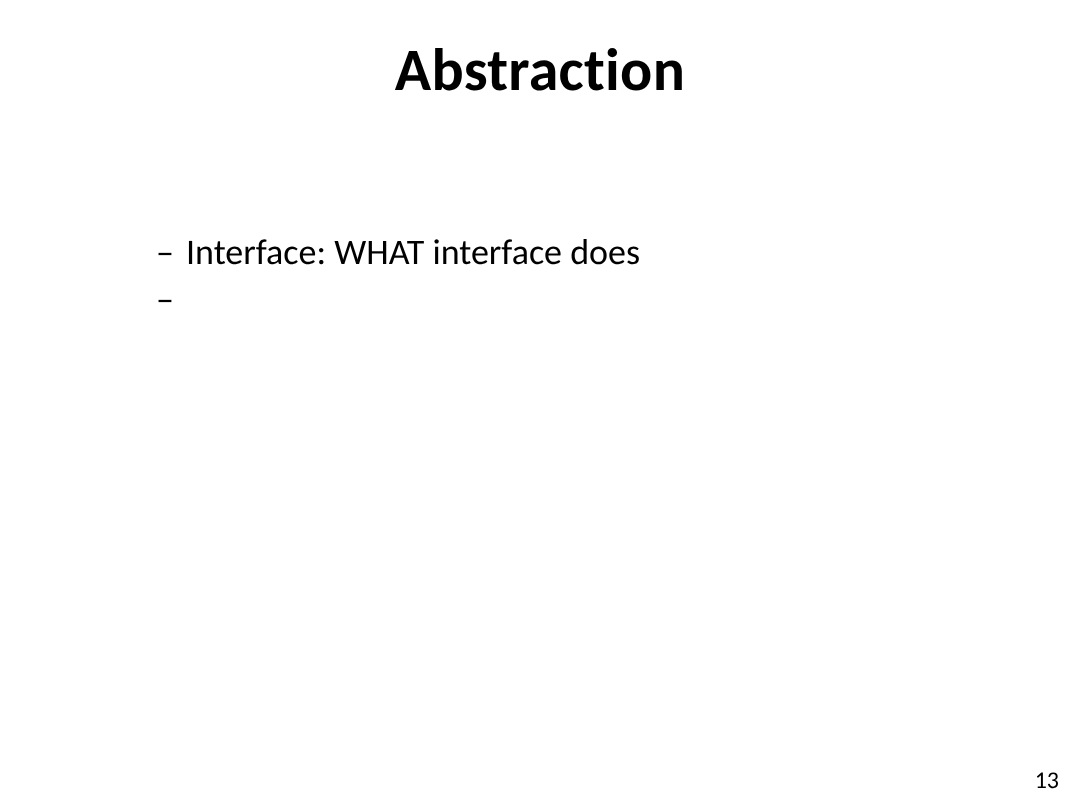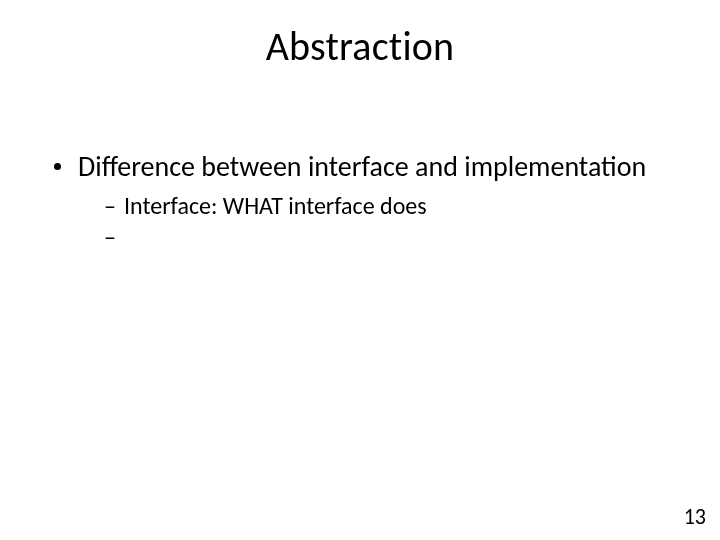--- a/index.html
+++ b/index.html
@@ -19,21 +19,21 @@
     position: relative;
     box-sizing: border-box;
   }
   .title {
     position: absolute;
     top: 22px;
     left: 0;
     width: 100%;
     text-align: center;
     font-size: 40px;
-    font-weight: 400;
+    font-weight: 700;
     letter-spacing: 0.2px;
   }
   .body {
     position: absolute;
     top: 150px;
     left: 50px;
     right: 60px;
     font-size: 28px;
     line-height: 1.18;
   }
@@ -63,35 +63,31 @@
   }
   .lvl2 .dash {
     position: absolute;
     left: 0;
     top: 0;
   }
   .pagenum {
     position: absolute;
     right: 14px;
     bottom: 10px;
-    font-size: 22px;
+    font-size: 16px;
   }
 </style>
 </head>
 <body>
 
 <div class="slide">
 
   <div class="title">Abstraction</div>
 
   <div class="body">
-    <div class="lvl1">
-      <span class="bullet"></span>
-      <span>Difference between interface and implementation</span>
-    </div>
     <div class="lvl2-group">
       <div class="lvl2">
         <span class="dash">–</span>
         <span>Interface: WHAT interface does</span>
       </div>
       <div class="lvl2">
         <span class="dash">–</span>
       </div>
     </div>
   </div>

